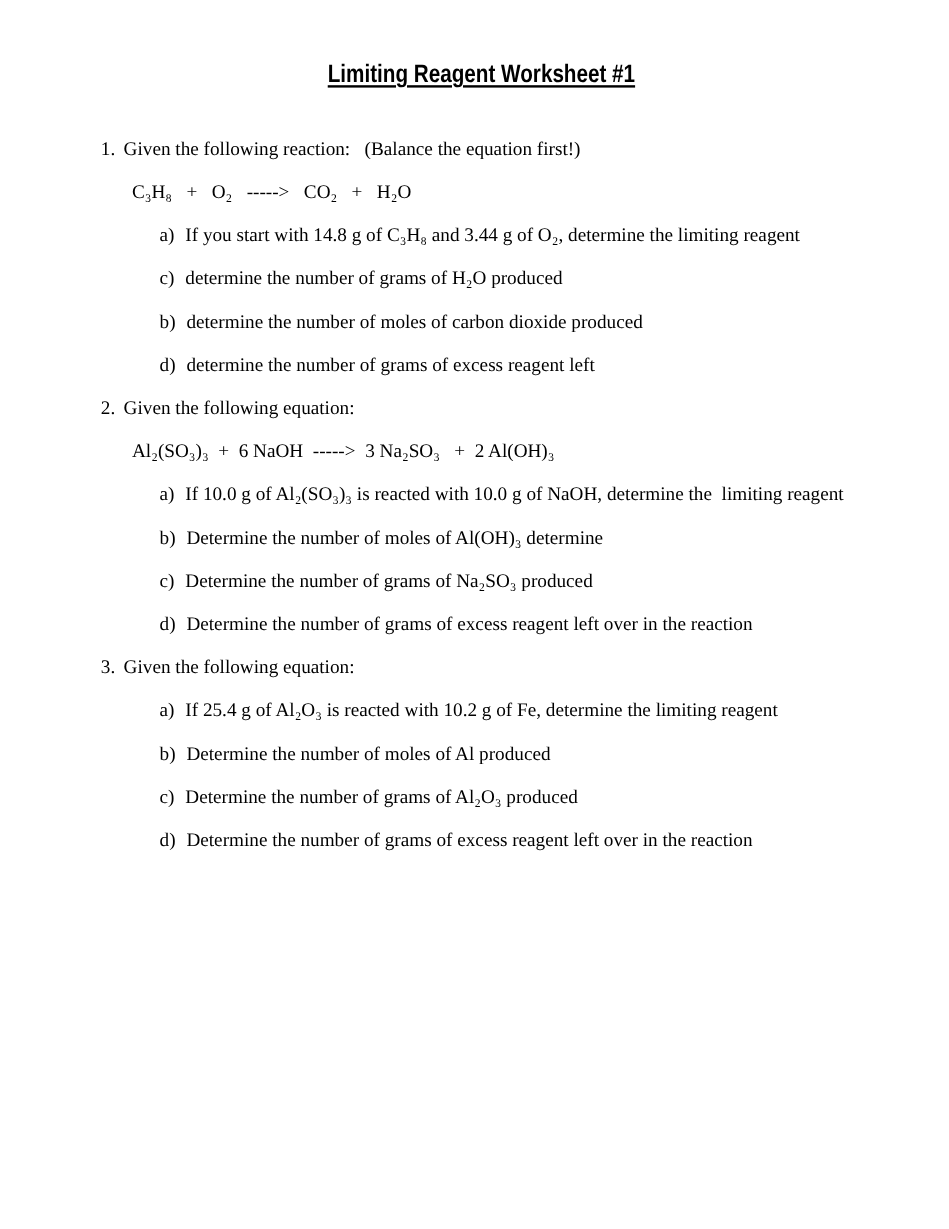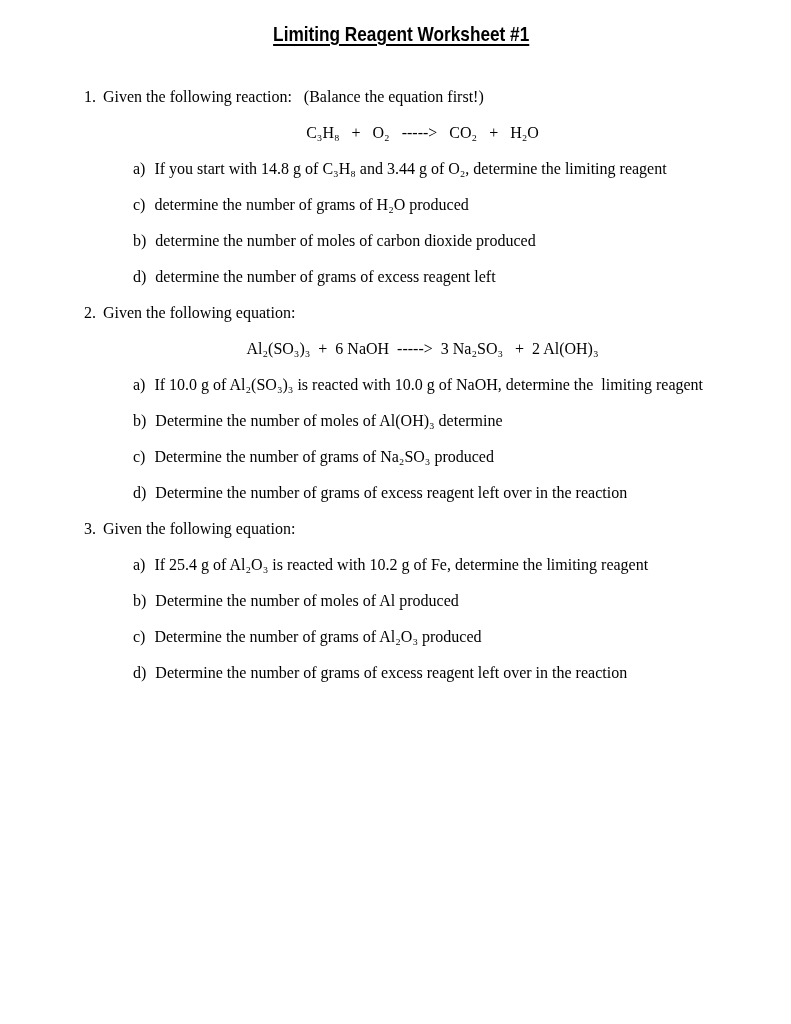--- a/index.html
+++ b/index.html
@@ -12,21 +12,21 @@
     height: 1024px;
     font-family: "Liberation Serif", "DejaVu Serif", serif;
     font-size: 16px;
     color: #000000;
     overflow: hidden;
   }
   .page {
     box-sizing: border-box;
     width: 791px;
     height: 1024px;
-    padding: 24px 56px 0 68px;
+    padding: 52px 56px 0 68px;
     background: #ffffff;
   }
   .title-wrap {
     text-align: center;
     height: 20px;
     margin-bottom: 24px;
   }
   .title {
     display: inline-block;
     font-family: "Liberation Sans", "DejaVu Sans", sans-serif;
@@ -43,21 +43,21 @@
   .row {
     height: 36px;
     line-height: 19px;
     white-space: pre-wrap;
   }
   .q-num {
     display: inline-block;
     margin-right: 7px;
   }
   .equation-row {
-    text-align: center;
+    text-align: left;
     padding-left: 26px;
   }
   .part-row {
     padding-left: 49px;
   }
   .part-label {
     display: inline-block;
     margin-right: 9px;
   }
 </style>

